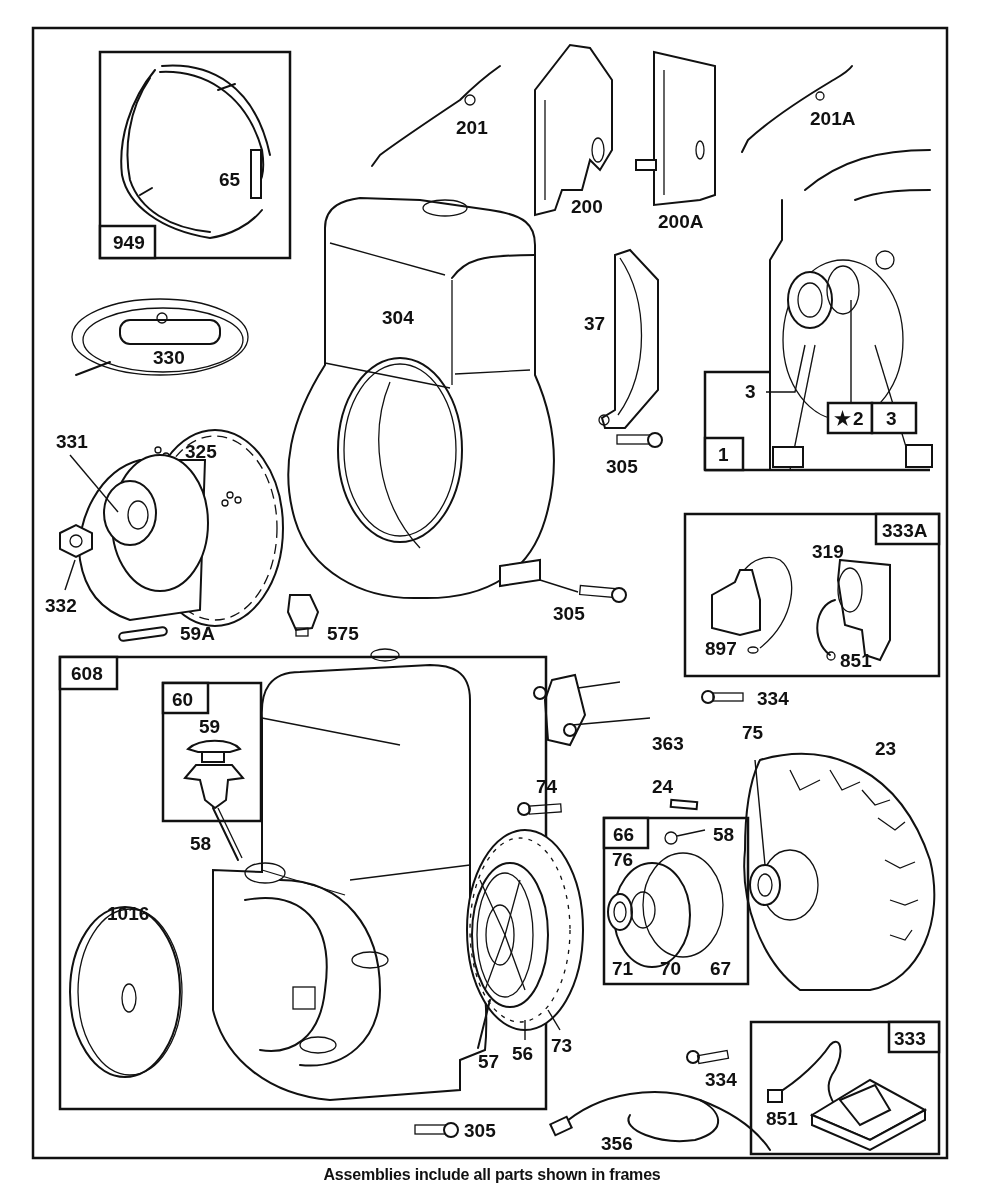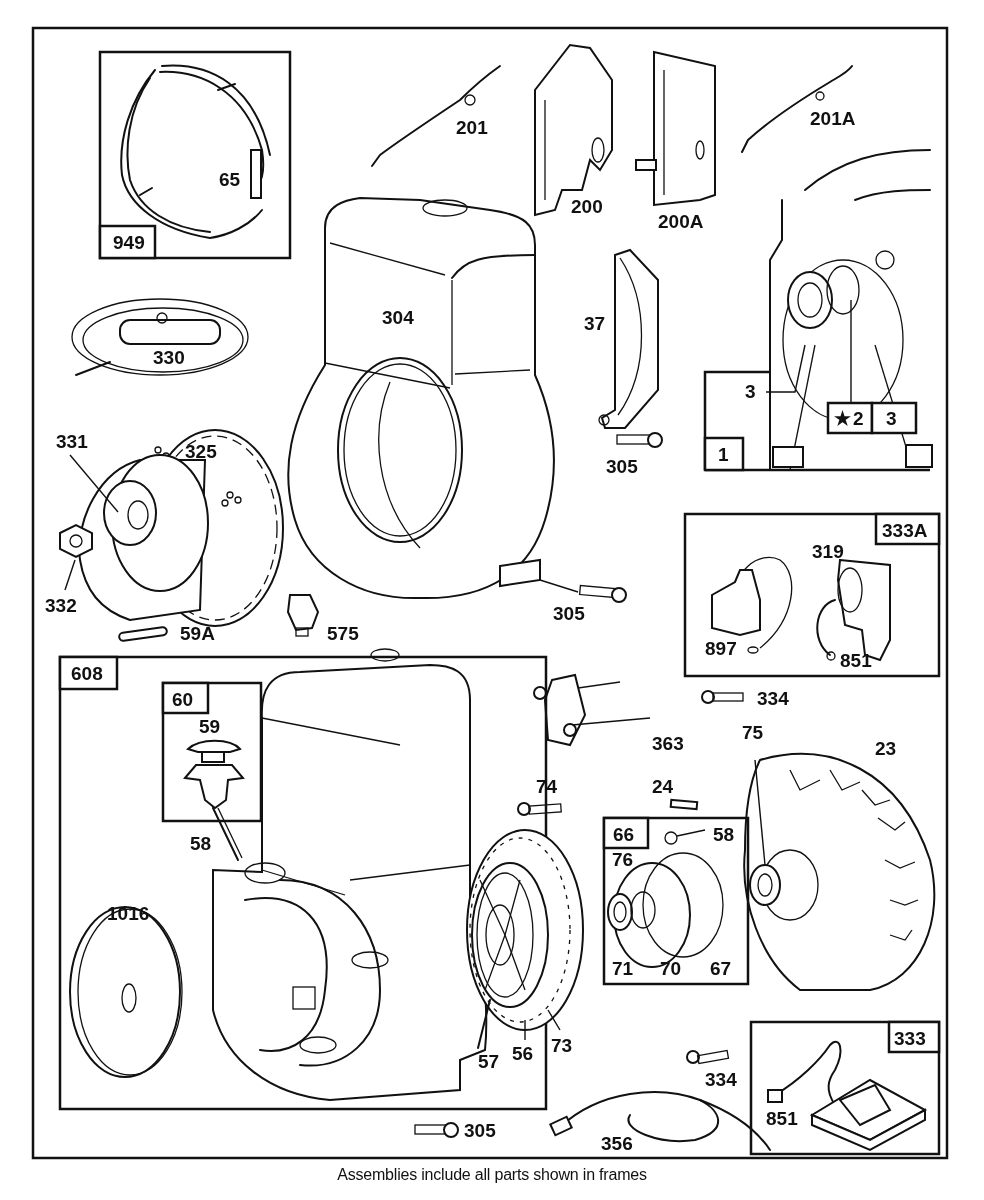--- a/index.html
+++ b/index.html
@@ -3,21 +3,21 @@
 <meta charset="utf-8">
 <style>
   html, body { margin: 0; padding: 0; background: #ffffff; }
   body { width: 984px; height: 1200px; position: relative; overflow: hidden;
          font-family: "Liberation Sans", sans-serif; color: #111; }
   #stage { position: absolute; left: 0; top: 0; width: 984px; height: 1200px; }
   svg text { font-family: "Liberation Sans", sans-serif; font-weight: bold; fill: #111; }
   .lbl { font-size: 19px; }
   .frame-lbl { font-size: 19px; }
   .caption { position: absolute; left: 0; width: 984px; top: 1166px; text-align: center;
-             font-size: 16px; font-weight: normal; letter-spacing: -0.2px; }
+             font-size: 16px; font-weight: bold; letter-spacing: -0.2px; }
   .ln { fill: none; stroke: #111; stroke-width: 2; stroke-linejoin: round; stroke-linecap: round; }
   .thin { fill: none; stroke: #111; stroke-width: 1.3; }
   .fillw { fill: #fff; stroke: #111; stroke-width: 2; }
   .box { fill: none; stroke: #111; stroke-width: 2.5; }
   .tag { fill: #fff; stroke: #111; stroke-width: 2.5; }
   .lead { fill: none; stroke: #111; stroke-width: 1.4; }
 </style>
 </head>
 <body>
 

